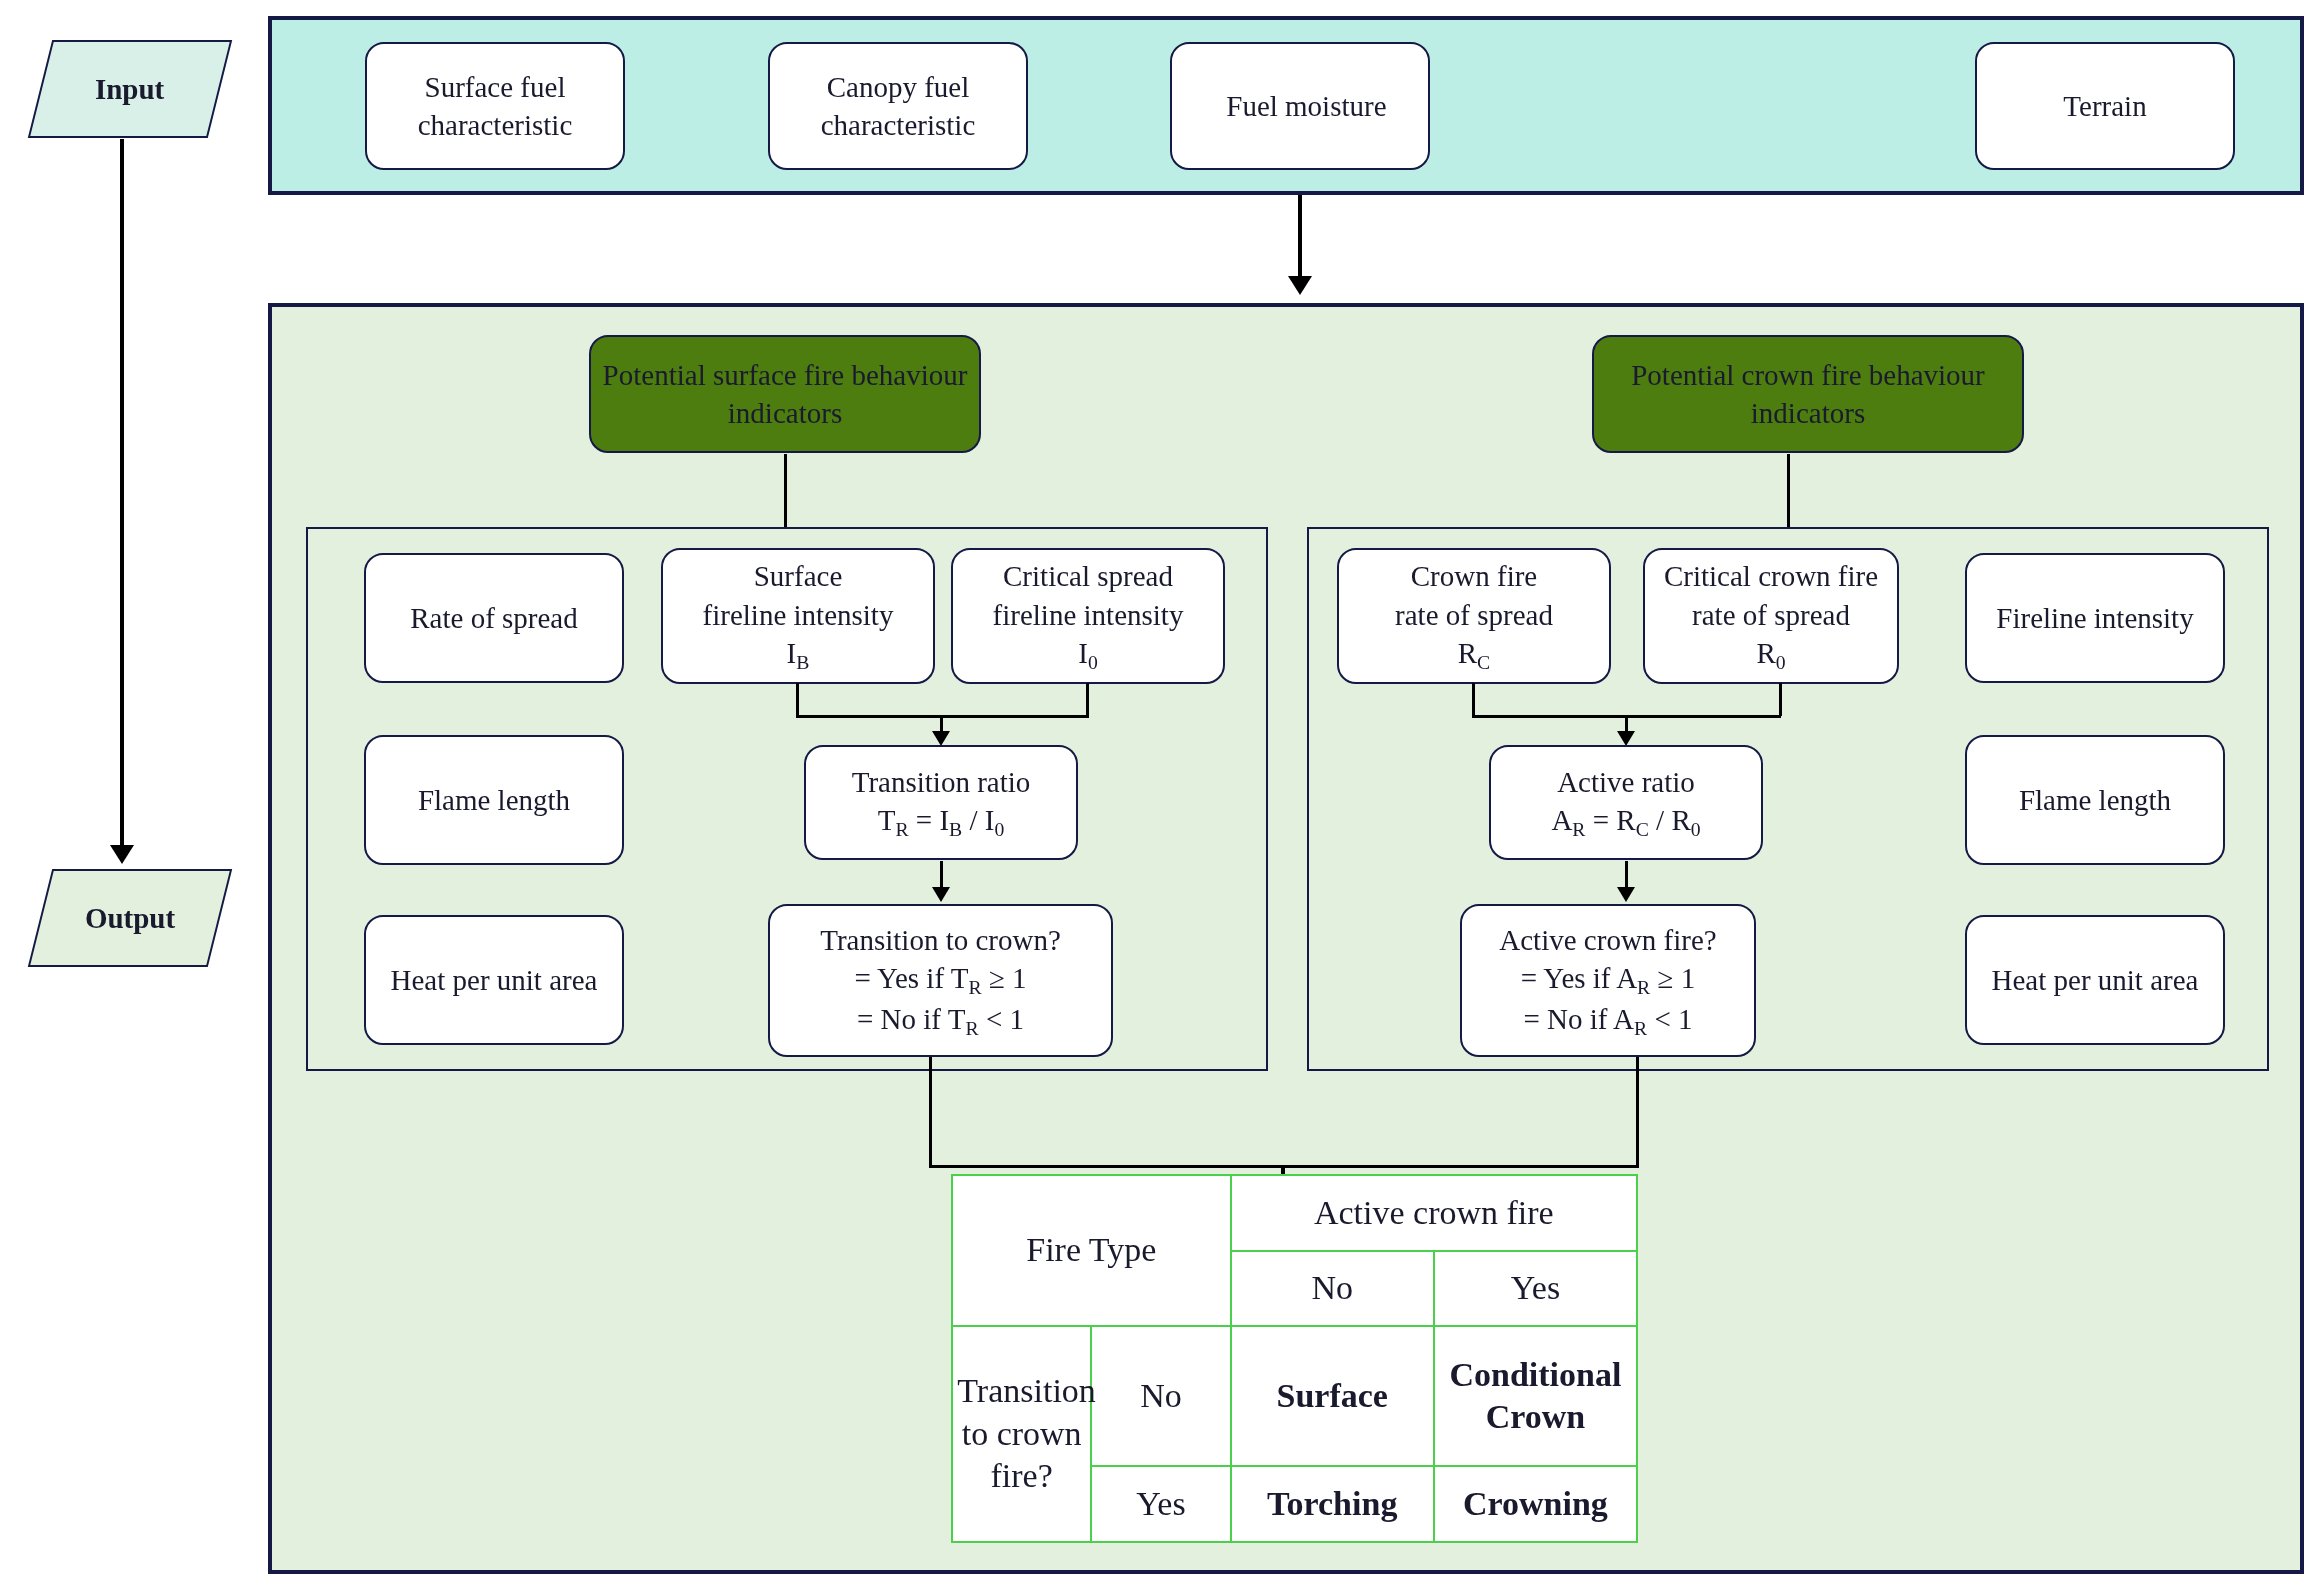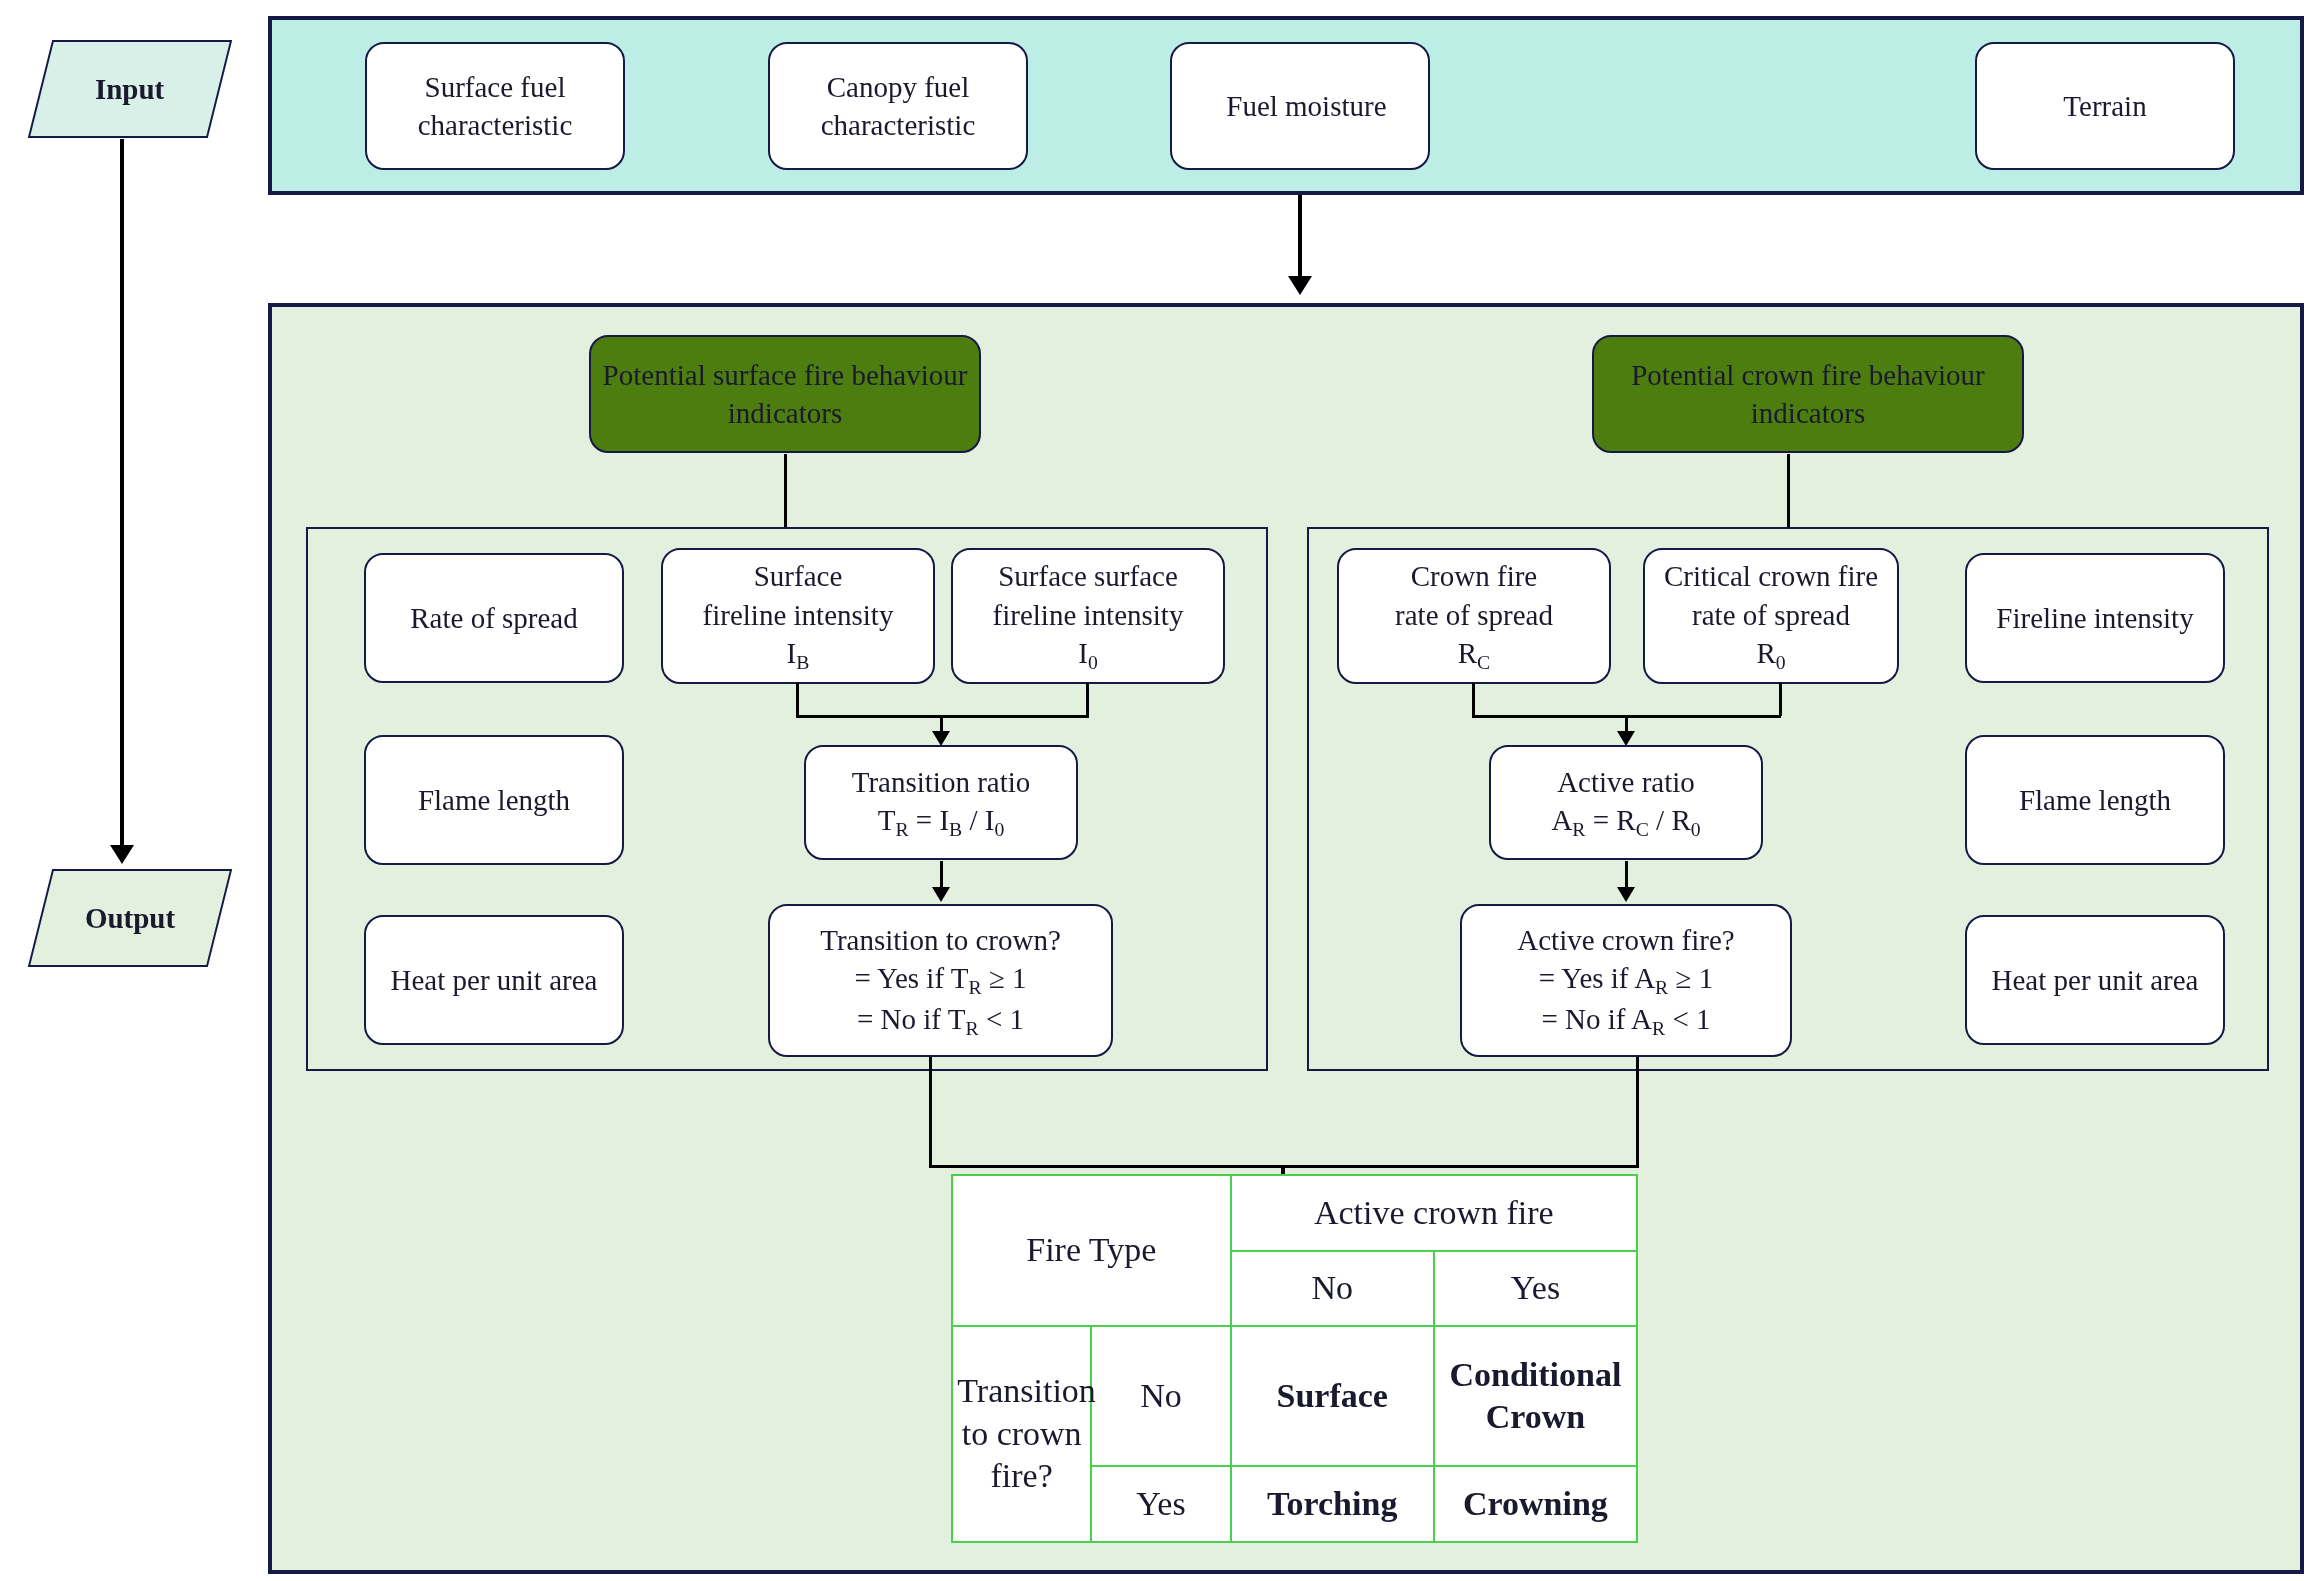--- a/index.html
+++ b/index.html
@@ -161,21 +161,21 @@
   <div class="abs node" style="left:661px;top:548px;width:274px;height:136px;">
     <span class="inner">
       <span>Surface</span><br>
       <span>fireline intensity</span><br>
       <span><span>I</span><sub>B</sub></span>
     </span>
   </div>
 
   <div class="abs node" style="left:951px;top:548px;width:274px;height:136px;">
     <span class="inner">
-      <span>Surface surface</span><br>
+      <span>Critical spread</span><br>
       <span>fireline intensity</span><br>
       <span><span>I</span><sub>0</sub></span>
     </span>
   </div>
 
   <div class="line-v-thin" style="left:796px;top:683px;height:33px;"></div>
   <div class="line-v-thin" style="left:1086px;top:683px;height:33px;"></div>
   <div class="line-h-thin" style="left:796px;top:715px;width:293px;"></div>
   <div class="line-v-thin" style="left:940px;top:715px;height:21.6px;"></div>
   <div class="arrowhead small" style="left:932px;top:731px;"></div>
@@ -235,21 +235,21 @@
   <div class="abs node" style="left:1489px;top:745px;width:274px;height:115px;">
     <span class="inner">
       <span>Active ratio</span><br>
       <span><span>A</span><sub>R</sub><span> = R</span><sub>C</sub><span> / R</span><sub>0</sub></span>
     </span>
   </div>
 
   <div class="line-v-thin" style="left:1625px;top:861px;height:32px;"></div>
   <div class="arrowhead small" style="left:1617px;top:887px;"></div>
 
-  <div class="abs node" style="left:1460px;top:904px;width:332px;height:153px;">
+  <div class="abs node" style="left:1460px;top:904px;width:296px;height:153px;">
     <span class="inner">
       <span>Active crown fire?</span><br>
       <span><span>= Yes if A</span><sub>R</sub><span> ≥ 1</span></span><br>
       <span><span>= No if A</span><sub>R</sub><span> &lt; 1</span></span>
     </span>
   </div>
 
   <div class="line-v-thin" style="left:929px;top:1057px;height:111px;"></div>
   <div class="line-v-thin" style="left:1636px;top:1057px;height:111px;"></div>
   <div class="line-h-thin" style="left:929px;top:1165px;width:710px;"></div>

